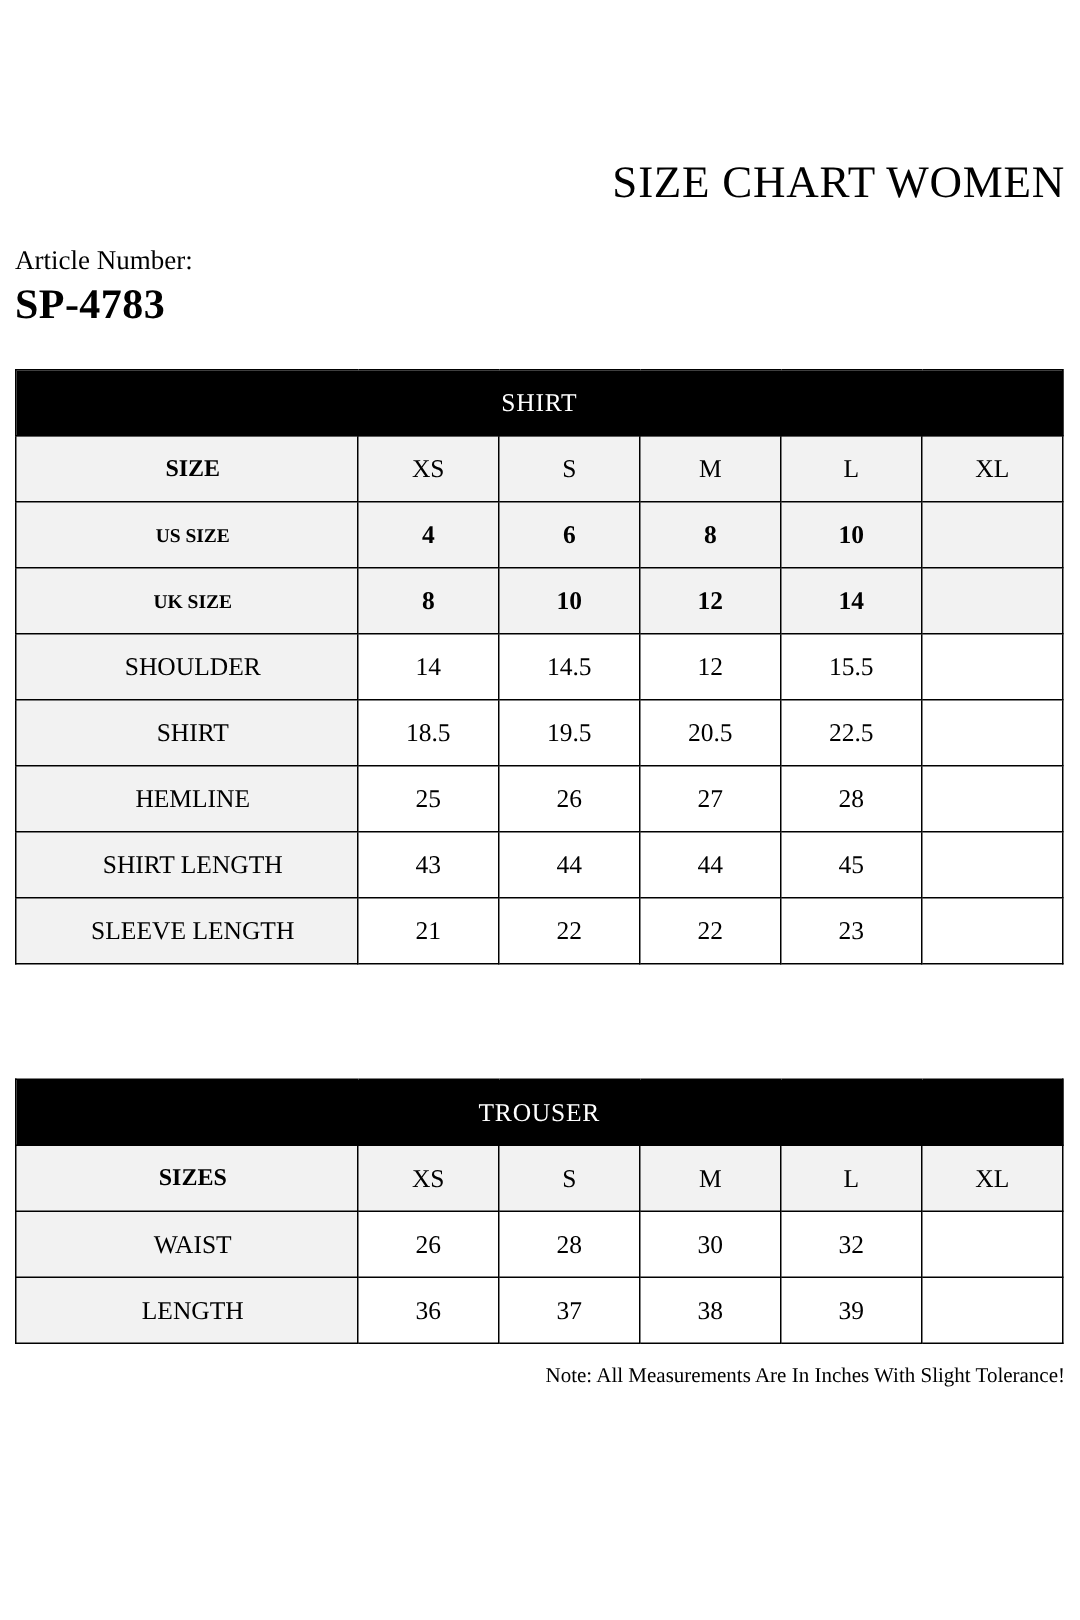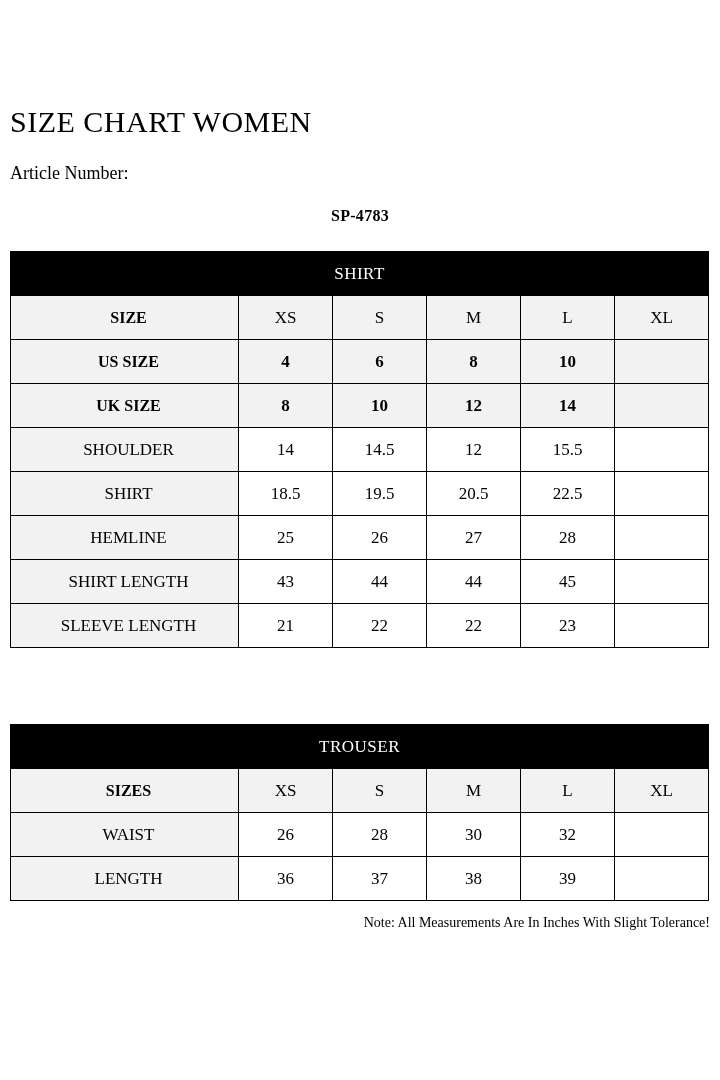--- a/index.html
+++ b/index.html
@@ -16,38 +16,38 @@
     overflow: hidden;
   }
   .page {
     width: 720px;
     height: 1080px;
     box-sizing: border-box;
     padding: 0 10px;
     position: relative;
   }
   .doc-title {
-    text-align: left;
+    text-align: right;
     font-size: 30px;
     letter-spacing: 0.5px;
     margin-top: 105px;
     line-height: 1.1;
     font-weight: 400;
   }
   .article-label {
     text-align: left;
     font-size: 18px;
     margin-top: 25px;
     font-weight: 400;
   }
   .article-number {
-    text-align: center;
-    font-size: 16px;
-    font-weight: bold;
-    margin-top: 23px;
+    text-align: left;
+    font-size: 28px;
+    font-weight: bold;
+    margin-top: 4px;
     letter-spacing: 0.3px;
   }
   table.size-table {
     border-collapse: collapse;
     width: 615px;
     table-layout: fixed;
   }
   table.size-table td,
   table.size-table th {
     border: 1px solid #000000;
@@ -71,21 +71,21 @@
   .row-label {
     text-align: left;
     padding-left: 8px !important;
     font-size: 15px;
   }
   .row-shaded td {
     background: #f2f2f2;
   }
   .row-shaded .row-label {
     font-weight: bold;
-    font-size: 16px;
+    font-size: 13px;
   }
   .row-shaded .val {
     font-weight: bold;
     font-size: 17px;
   }
   .hdr-row td {
     background: #f2f2f2;
     font-weight: bold;
   }
   .hdr-row .row-label {

